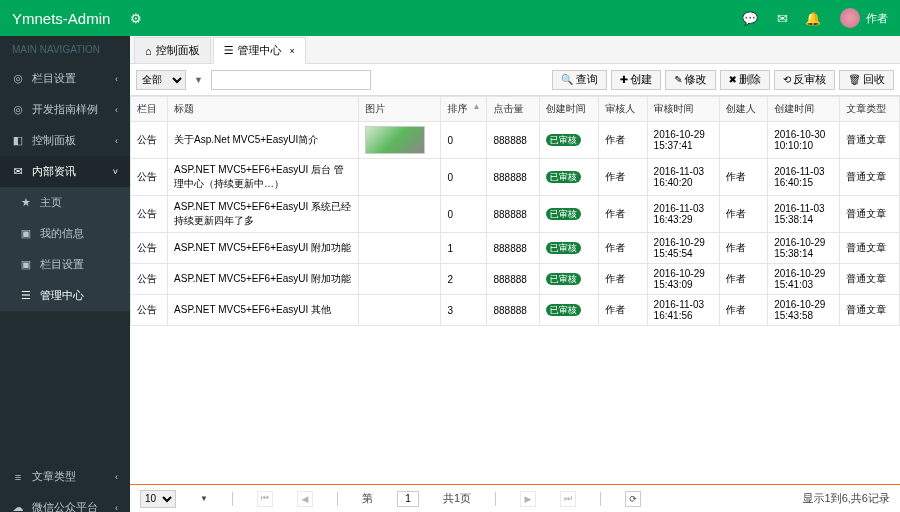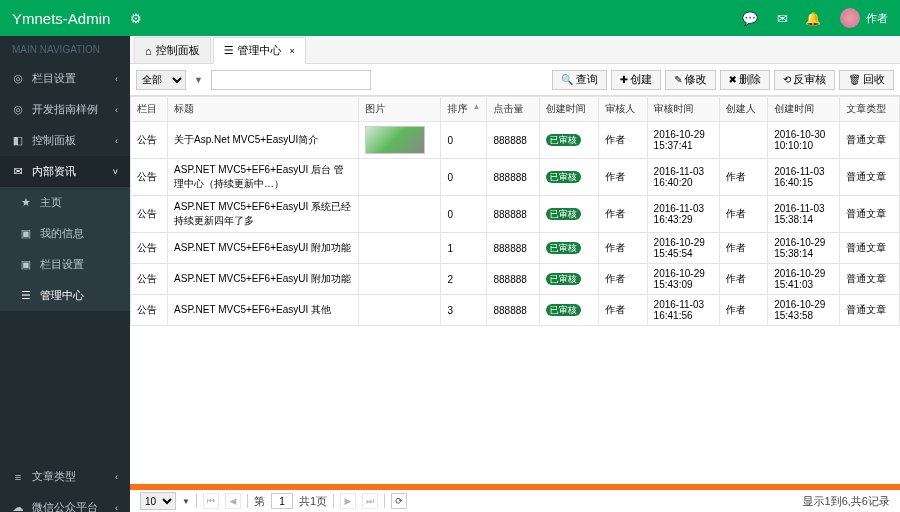--- a/index.html
+++ b/index.html
@@ -32,21 +32,21 @@
 .search-input{flex:1;max-width:160px;height:20px;border:1px solid #ccc;padding:0 4px}
 .tbtn{height:20px;padding:0 8px;background:#f5f5f5;border:1px solid #ccc;font-size:10px;cursor:pointer;display:flex;align-items:center;gap:2px}
 .tbtn .ico{font-size:10px}
 .grid{flex:1;overflow:auto}
 .grid table{width:100%;border-collapse:collapse}
 .grid th{background:#f9f9f9;border:1px solid #e5e5e5;padding:5px 6px;text-align:left;font-weight:normal;font-size:10px;color:#333}
 .grid th .sort{float:right;color:#999;font-size:8px}
 .grid td{border:1px solid #e5e5e5;padding:4px 6px;font-size:10px;vertical-align:middle}
 .thumb{width:60px;height:28px;background:linear-gradient(135deg,#d0e8d0,#5cb85c 50%,#888);border:1px solid #ccc}
 .badge{background:#15803d;color:#fff;padding:1px 4px;border-radius:6px;font-size:9px}
-.pager{height:28px;border-top:6px solid #f97316;display:flex;align-items:center;padding:0 10px;gap:6px;font-size:10px;color:#444}
+.pager{height:28px;border-top:1px solid #f97316;display:flex;align-items:center;padding:0 10px;gap:24px;font-size:10px;color:#444}
 .pager-select{width:36px;height:18px;border:1px solid #ccc;font-size:10px}
 .pbtn{width:16px;height:16px;border:1px solid #ccc;background:#fff;font-size:9px;display:flex;align-items:center;justify-content:center;cursor:pointer}
 .pbtn.disabled{opacity:.4}
 .psep{width:1px;height:14px;background:#ccc}
 .pinput{width:22px;height:16px;border:1px solid #ccc;text-align:center;font-size:10px}
 .pager-info{margin-left:auto}
 </style>
 </head>
 <body>
 

